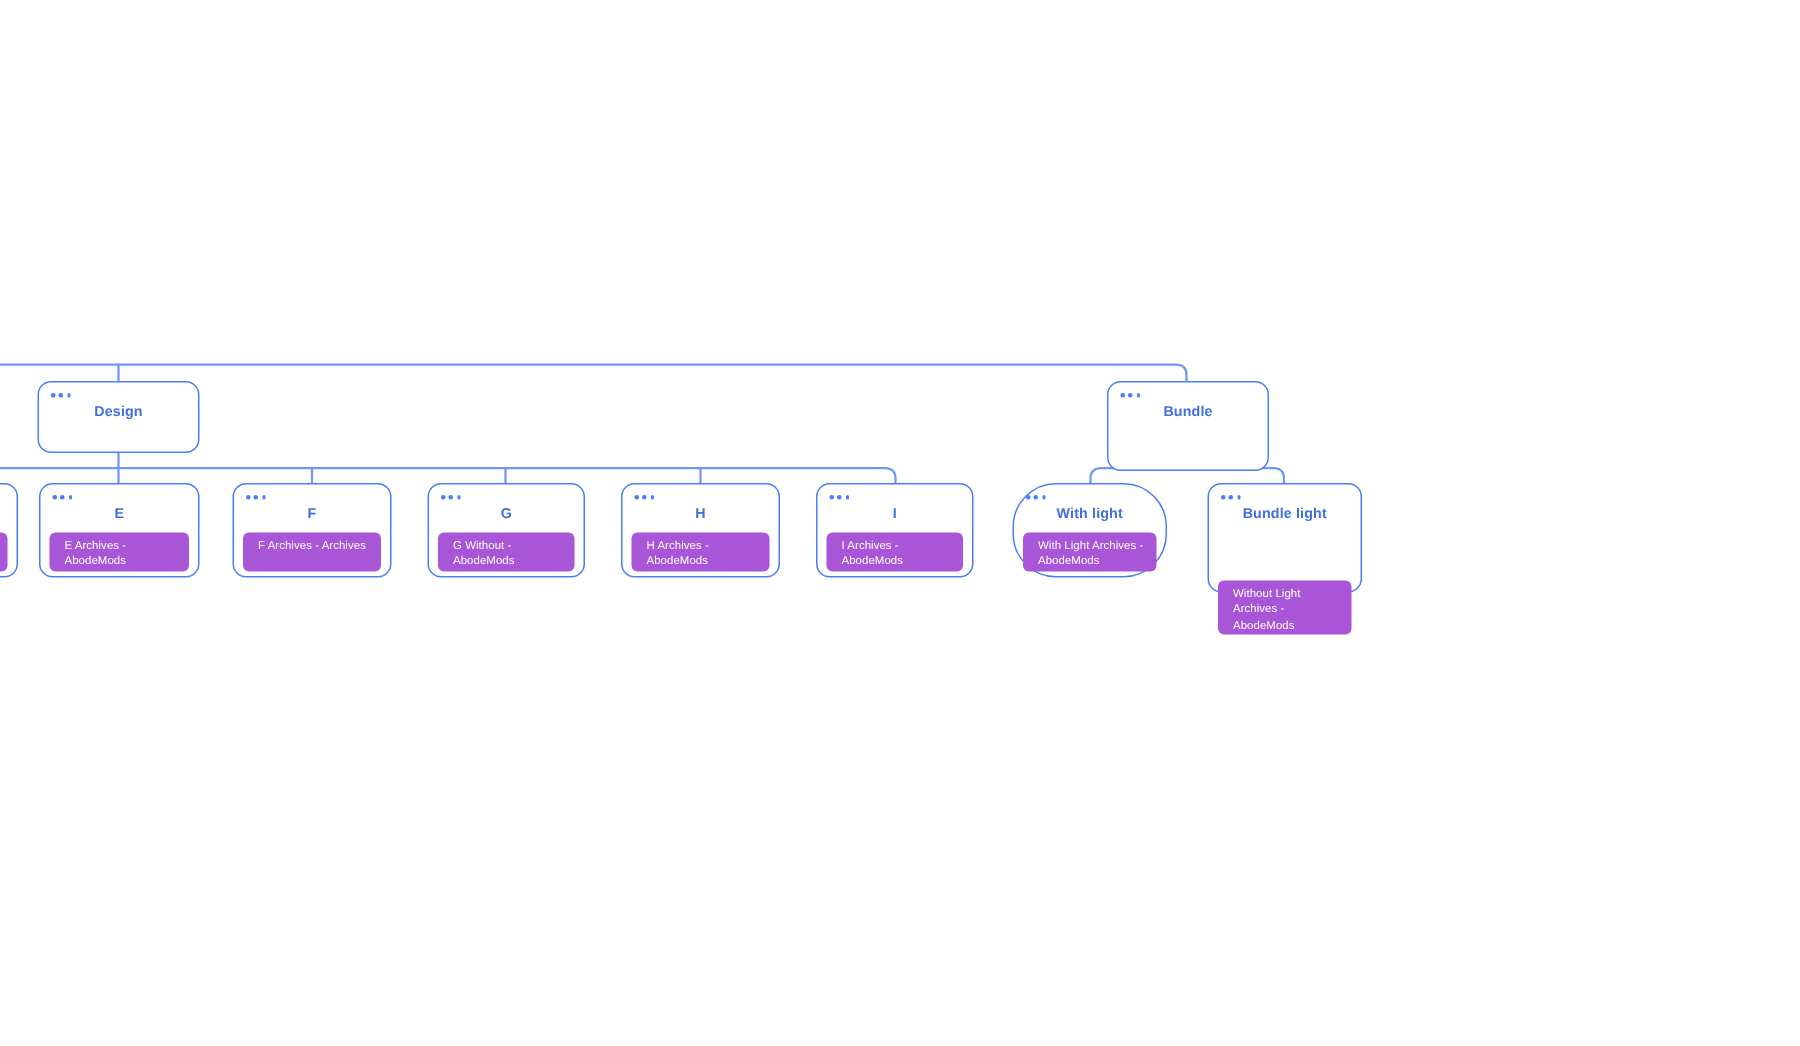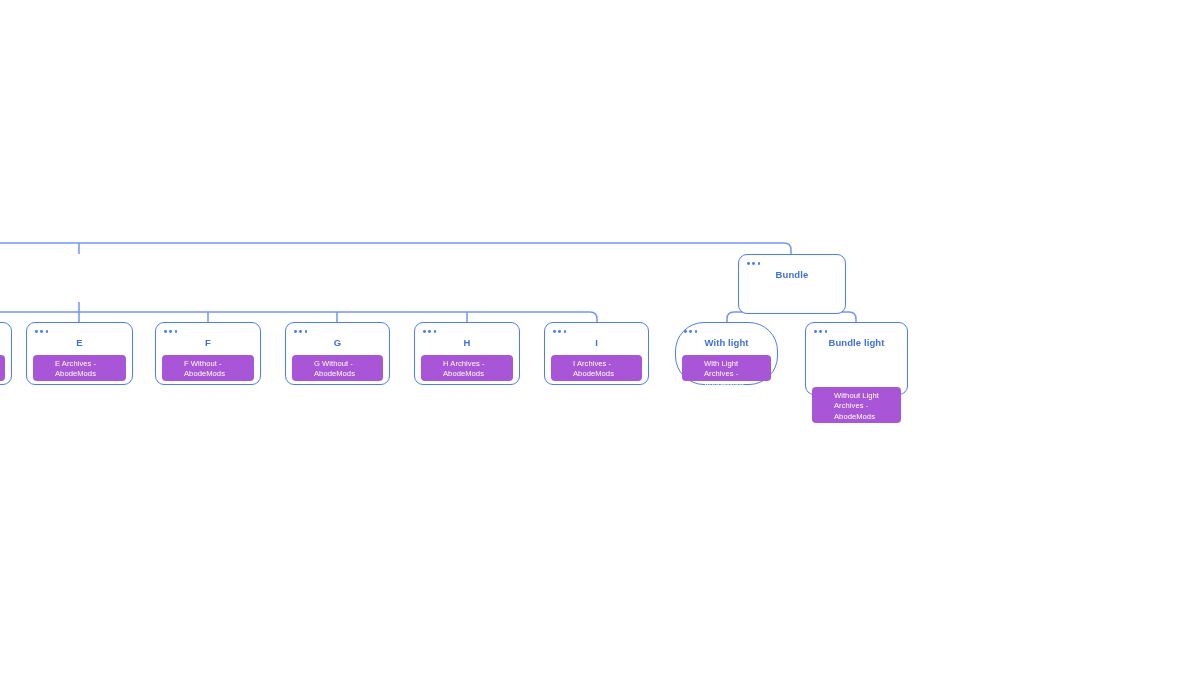--- a/index.html
+++ b/index.html
@@ -76,21 +76,21 @@
 
   .chip {
     position: absolute;
     left: 6px;
     right: 6px;
     background: #a855d8;
     border-radius: 4px;
     color: #ffffff;
     font-size: 7.6px;
     line-height: 10.4px;
-    padding: 4px 5px 5px 22px;
+    padding: 4px 5px 5px 10px;
     box-sizing: border-box;
     letter-spacing: 0.05px;
   }
 
   
   .n-design   { left: 25px;  top: 254px; width: 108px; height: 48px; }
   .n-bundle   { left: 738px; top: 254px; width: 108px; height: 60px; }
 
   .n-cut      { left: -96px; top: 322px; width: 108px; height: 63px; }
   .n-e        { left: 26px;  top: 322px; width: 107px; height: 63px; }
@@ -121,20 +121,28 @@
       <path d="M 79 312 L 79 322"></path>
       <path d="M 208 312 L 208 322"></path>
       <path d="M 337 312 L 337 322"></path>
       <path d="M 467 312 L 467 322"></path>
 
       <path d="M 791 302 L 791 312"></path>
       <path d="M 727 322 L 727 319 Q 727 312 734 312 L 849 312 Q 856 312 856 319 L 856 322"></path>
     </g>
   </svg>
 
+  <div class="node n-design">
+    <span class="node-dots">
+      <i></i>
+        <i></i>
+        <i></i>
+    </span>
+    <div class="node-title">Design</div>
+  </div>
 
   <div class="node n-bundle">
     <span class="node-dots">
       <i></i>
         <i></i>
         <i></i>
     </span>
     <div class="node-title">Bundle</div>
   </div>
 
@@ -154,21 +162,21 @@
     <div class="chip chip-2line">E Archives - AbodeMods</div>
   </div>
 
   <div class="node n-f">
     <span class="node-dots">
       <i></i>
         <i></i>
         <i></i>
     </span>
     <div class="node-title">F</div>
-    <div class="chip chip-2line">F Without - AbodeMods</div>
+    <div class="chip chip-2line">F Archives - Archives</div>
   </div>
 
   <div class="node n-g">
     <span class="node-dots">
       <i></i>
         <i></i>
         <i></i>
     </span>
     <div class="node-title">G</div>
     <div class="chip chip-2line">G Without - AbodeMods</div>

